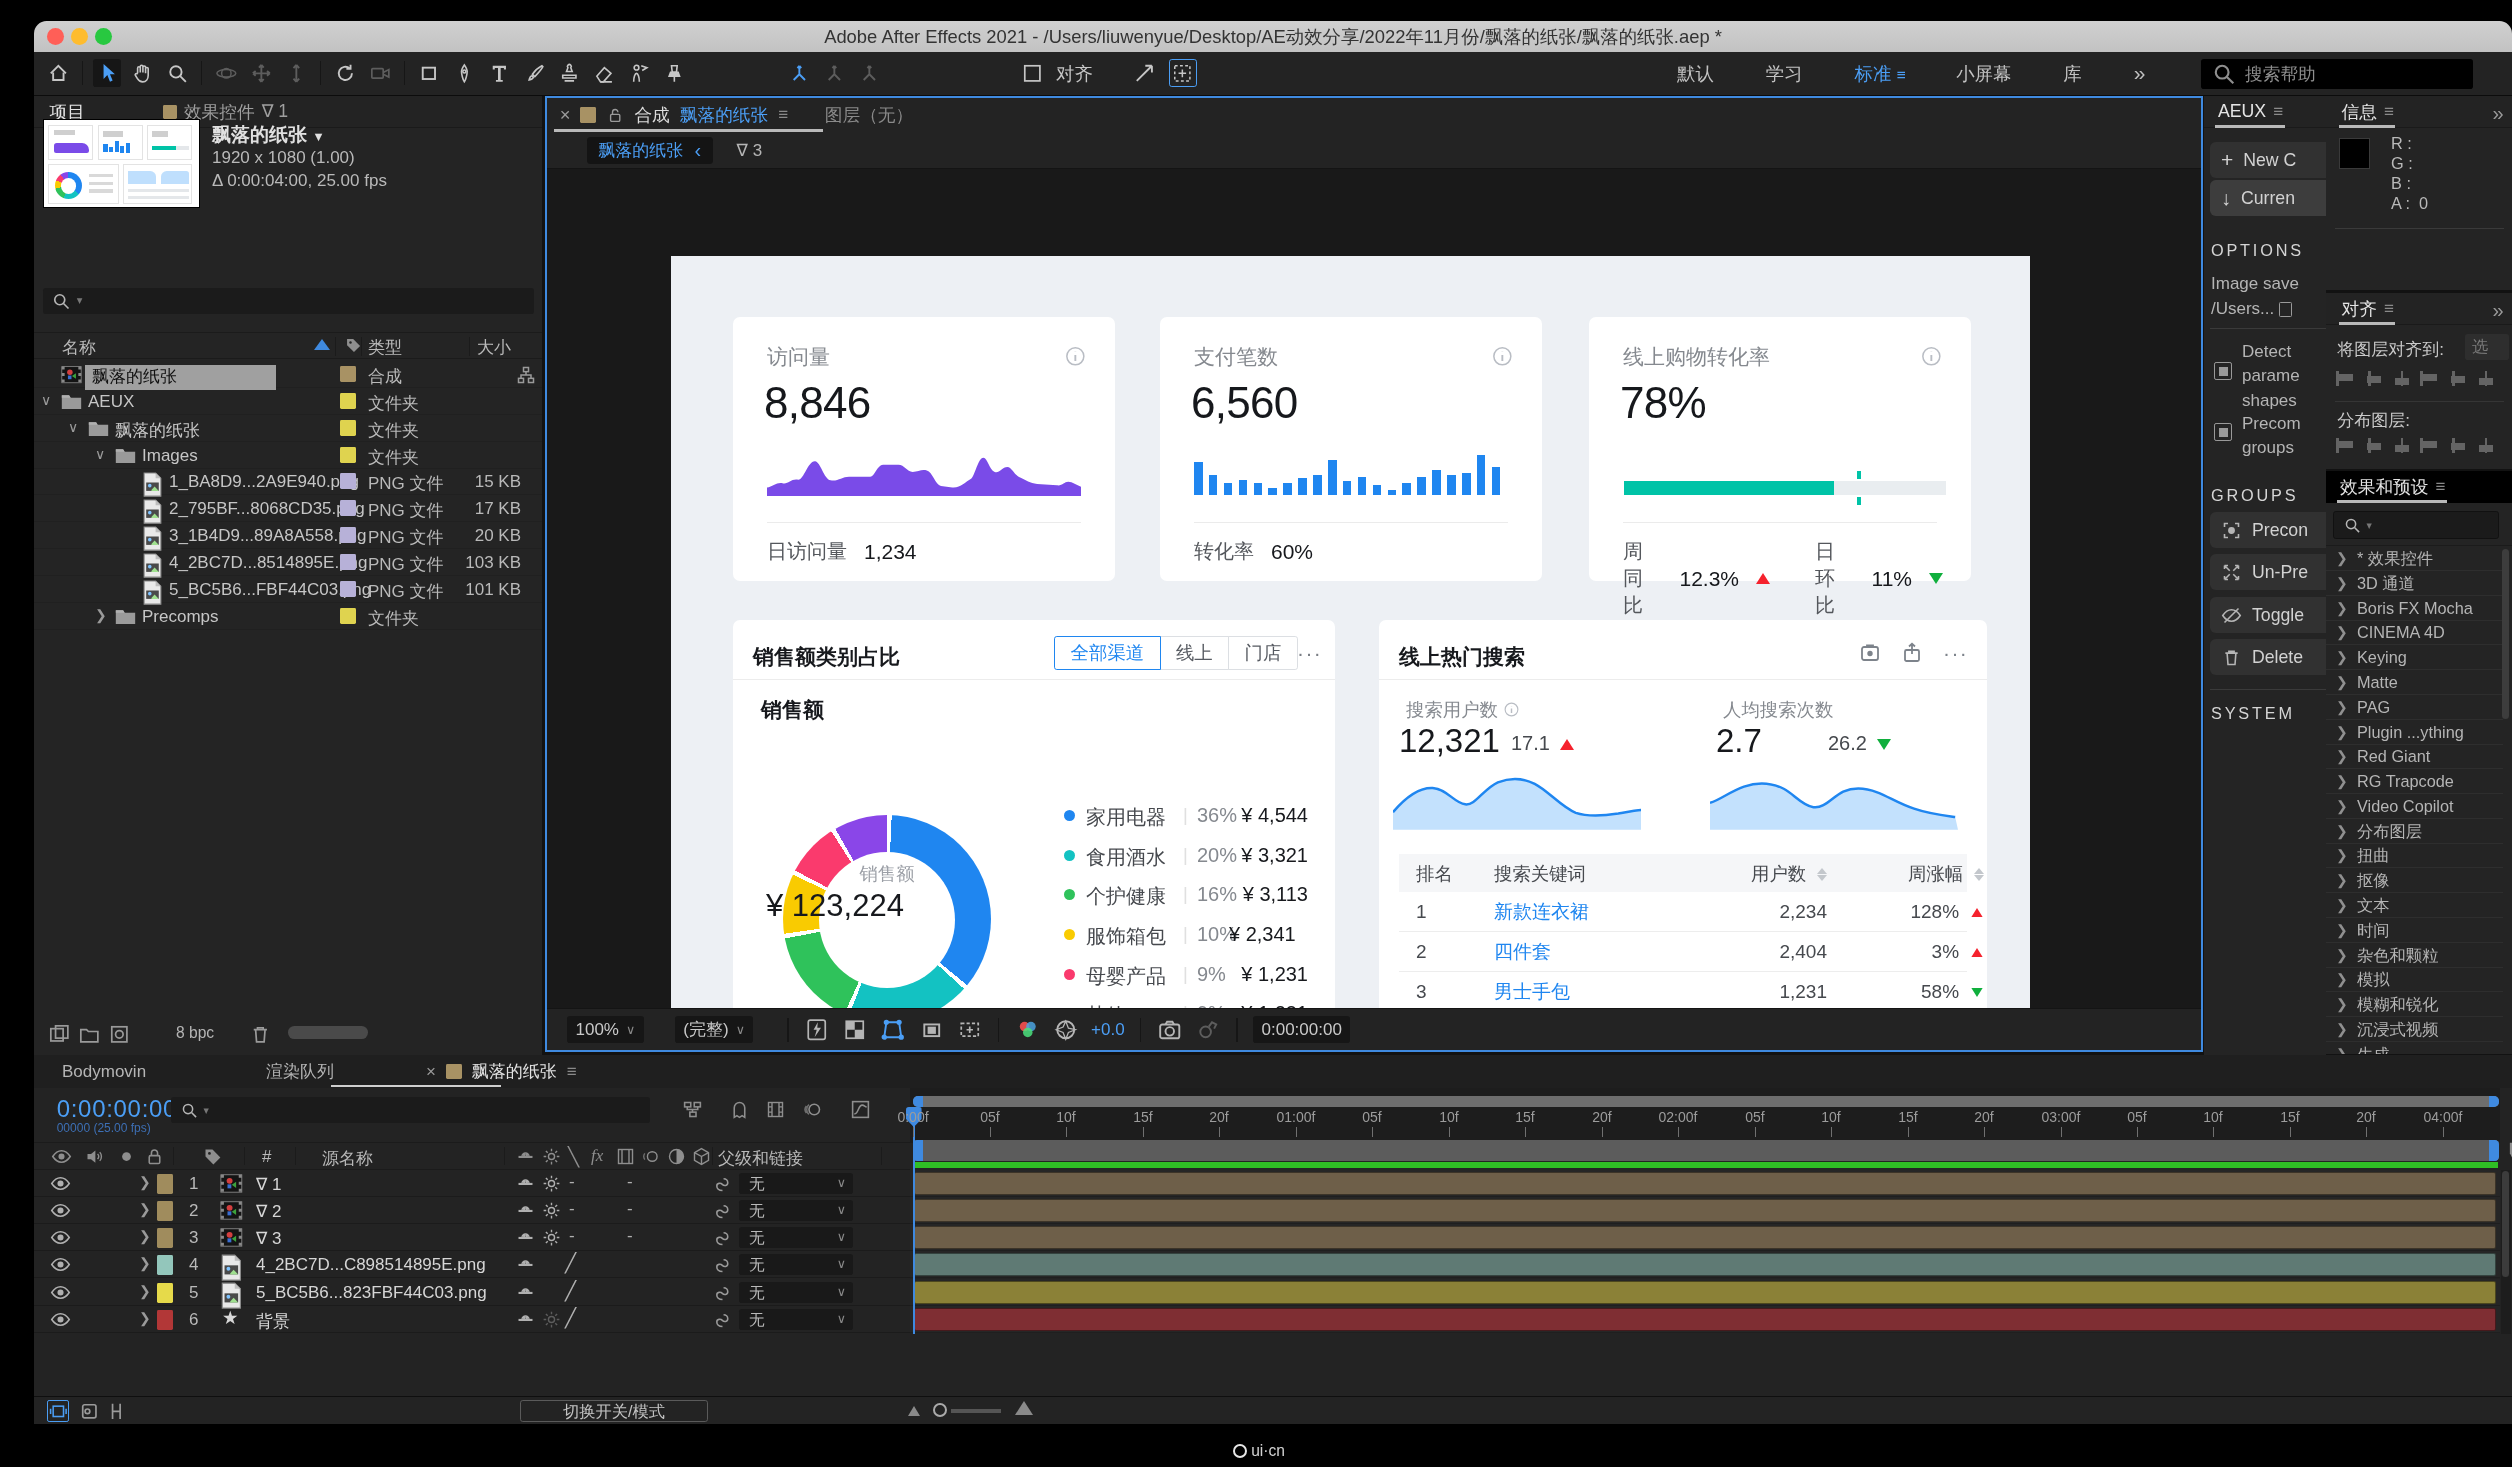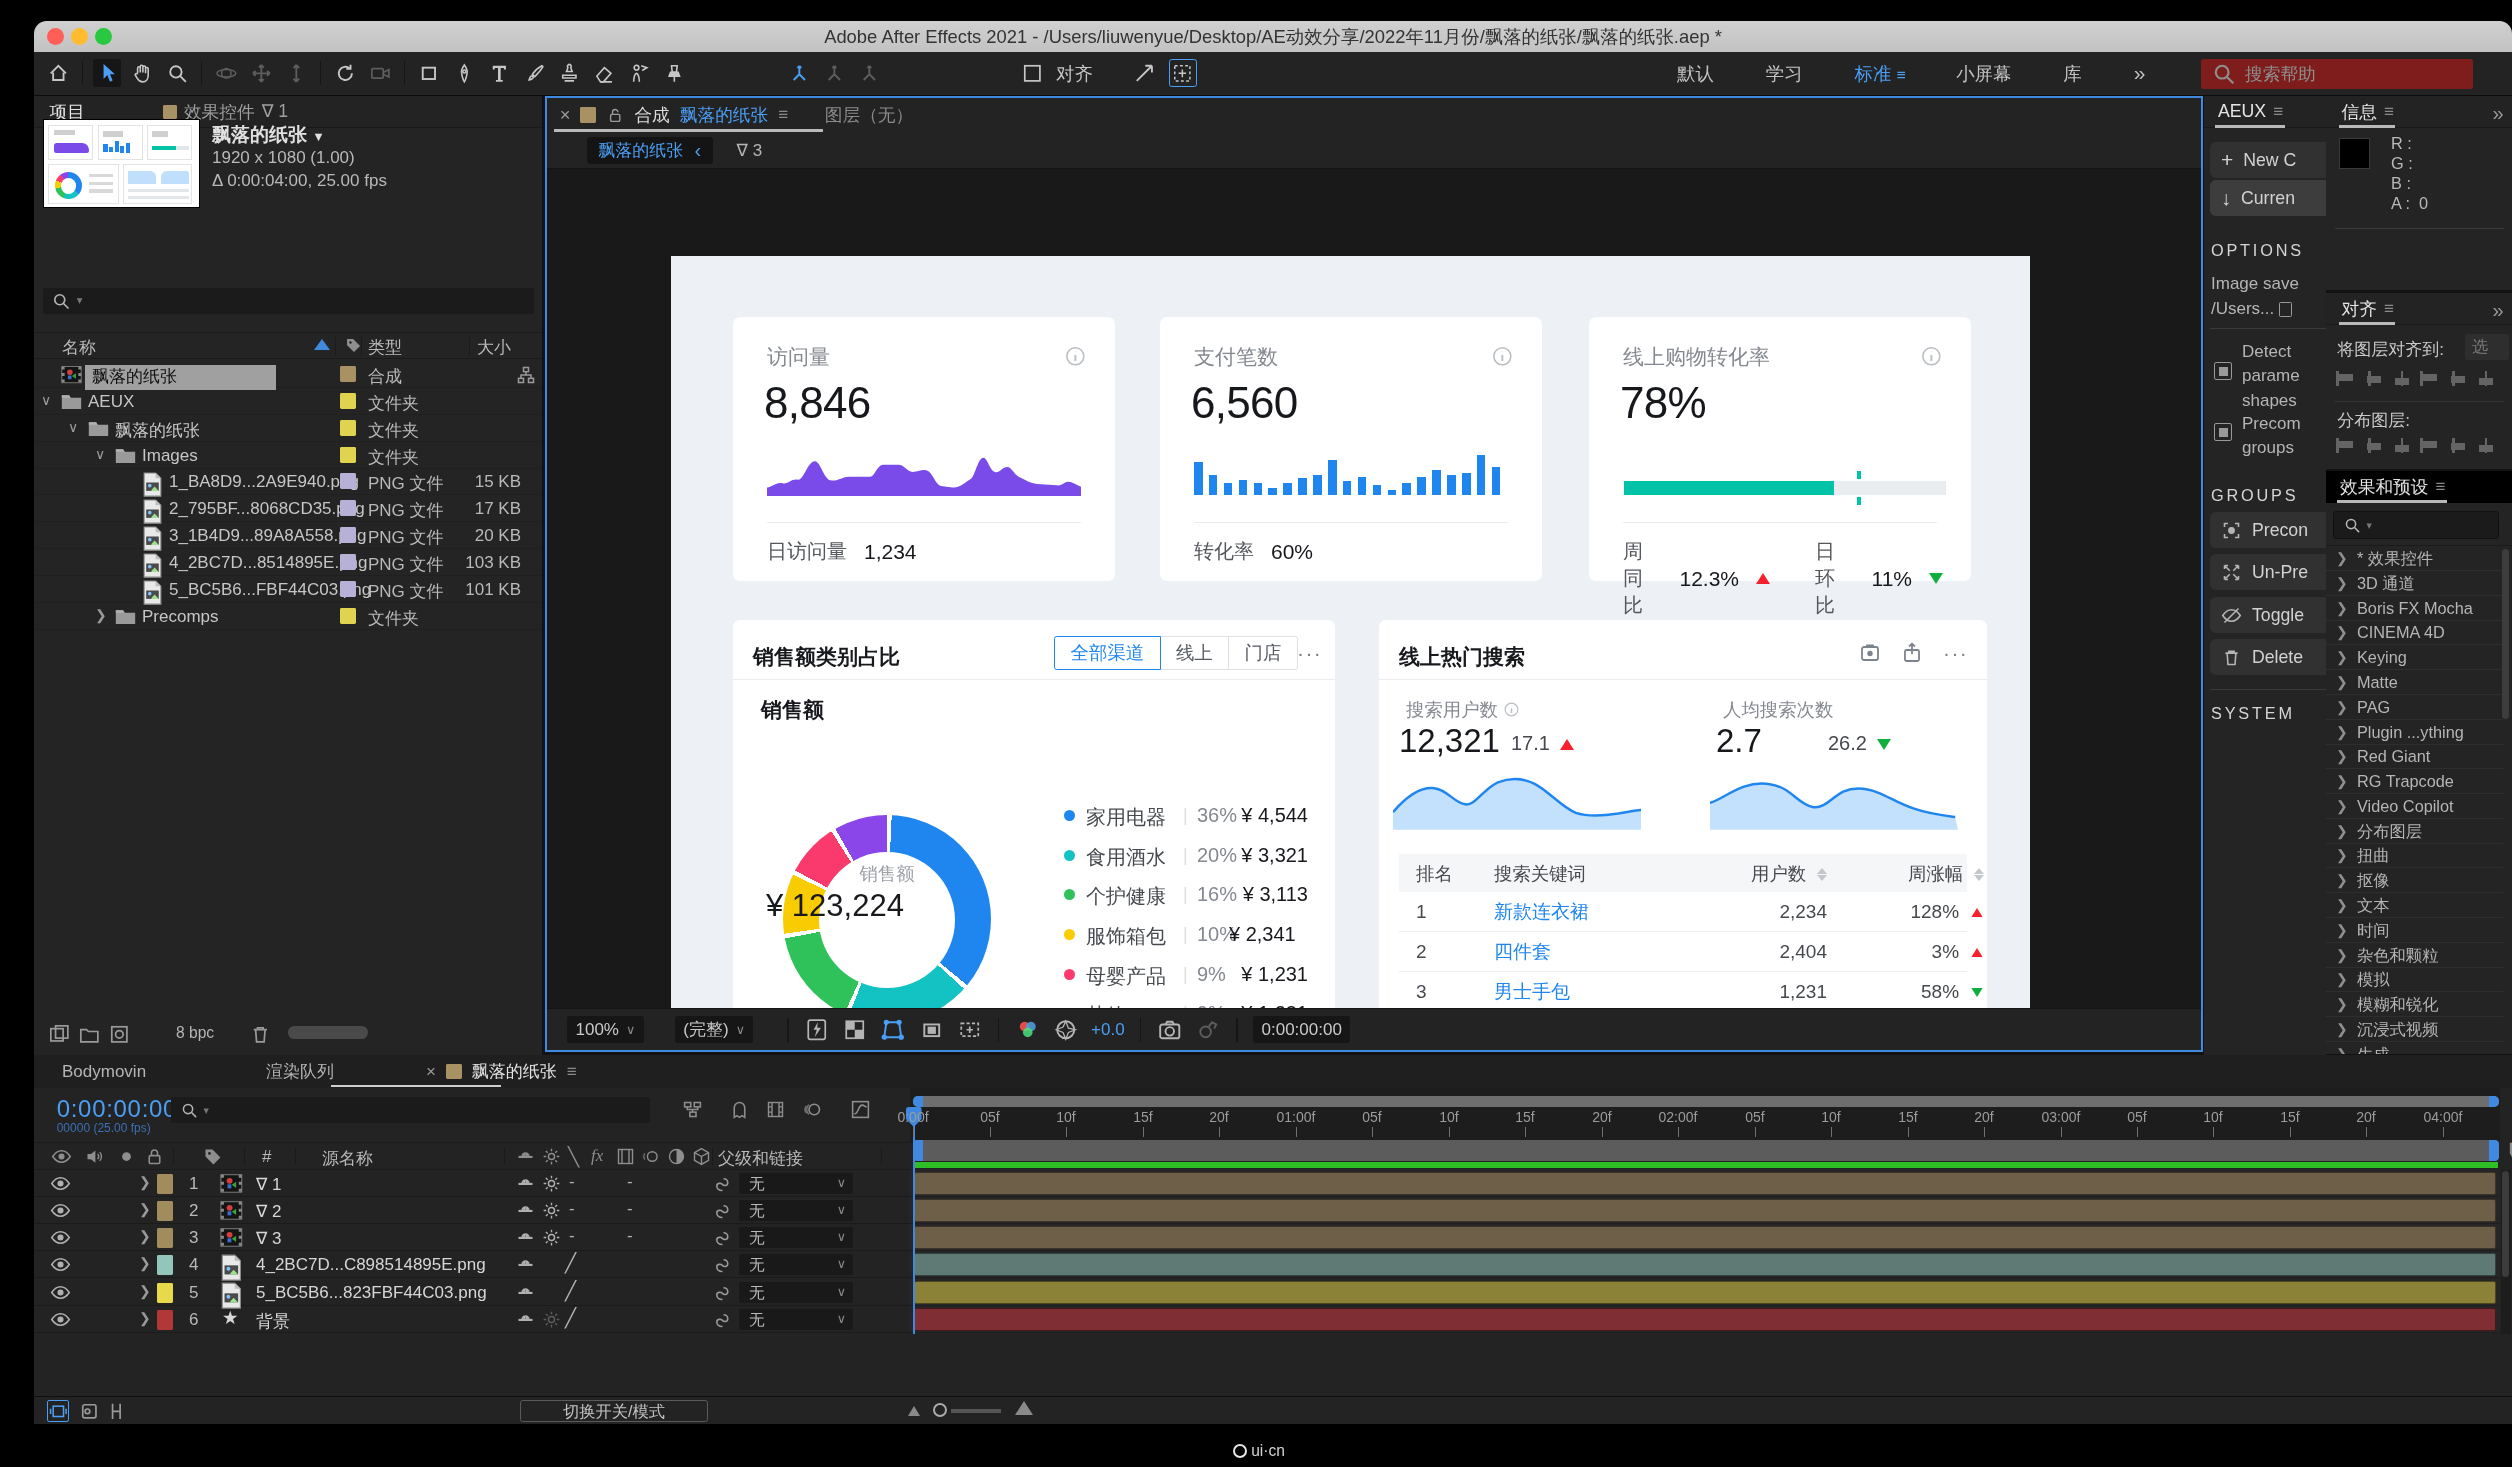--- a/index.html
+++ b/index.html
@@ -14,21 +14,21 @@
 .toolbar{position:absolute;left:0;top:31px;width:2478px;height:44px;background:#232323;border-bottom:1.4px solid #0c0c0c}
 .toolgroup{position:absolute;top:0;height:42px;display:flex;align-items:center;gap:7px}
 .tool{width:28px;height:28px;display:flex;align-items:center;justify-content:center;border-radius:2.8px;color:#c6c6c6}
 .tool svg{width:22.7px;height:22.7px}
 .tool.dim{color:#5d5d5d}
 .tool.active{background:#161616;color:#4b9ef5}
 .tool.activeblue{color:#4b9ef5}
 .tsep{width:1.4px;height:24px;background:#161616;margin:0 2.8px}
 .wstab{font-size:18.4px;color:#c2c2c2;cursor:default}
 .wstab.active{color:#4b9ef5}
-.helpsearch{position:absolute;left:2167px;top:7px;width:272px;height:30px;background:#7f1d1d;border-radius:2.8px;display:flex;align-items:center;padding:0 10px;gap:8.5px}
+.helpsearch{position:absolute;left:2167px;top:7px;width:272px;height:30px;background:#000000;border-radius:2.8px;display:flex;align-items:center;padding:0 10px;gap:8.5px}
 .helpsearch input{background:none;border:none;outline:none;color:#9a9a9a;font-size:17.7px;width:212px;font-family:inherit}
 
 .panel{position:absolute;background:#242424;overflow:hidden}
 .ptabbar{position:absolute;left:0;top:0;right:0;height:32px;background:#232323;border-bottom:1.4px solid #1a1a1a;display:flex;align-items:center}
 .ptab{font-size:17.7px;color:#9f9f9f;display:flex;align-items:center;gap:7px;height:32px;position:relative;padding:0 7px}
 .ptab.active{color:#e4e4e4}
 .ptab.active:after{content:"";position:absolute;left:4.2px;right:4.2px;bottom:0;height:2.8px;background:#b9b9b9}
 .menuglyph{color:#8a8a8a;font-size:17px;letter-spacing:-1.4px}
 .collapse2{position:absolute;font-size:20px;color:#9a9a9a;letter-spacing:-2.8px}
 .labelsq{display:inline-block;border-radius:1.4px}

